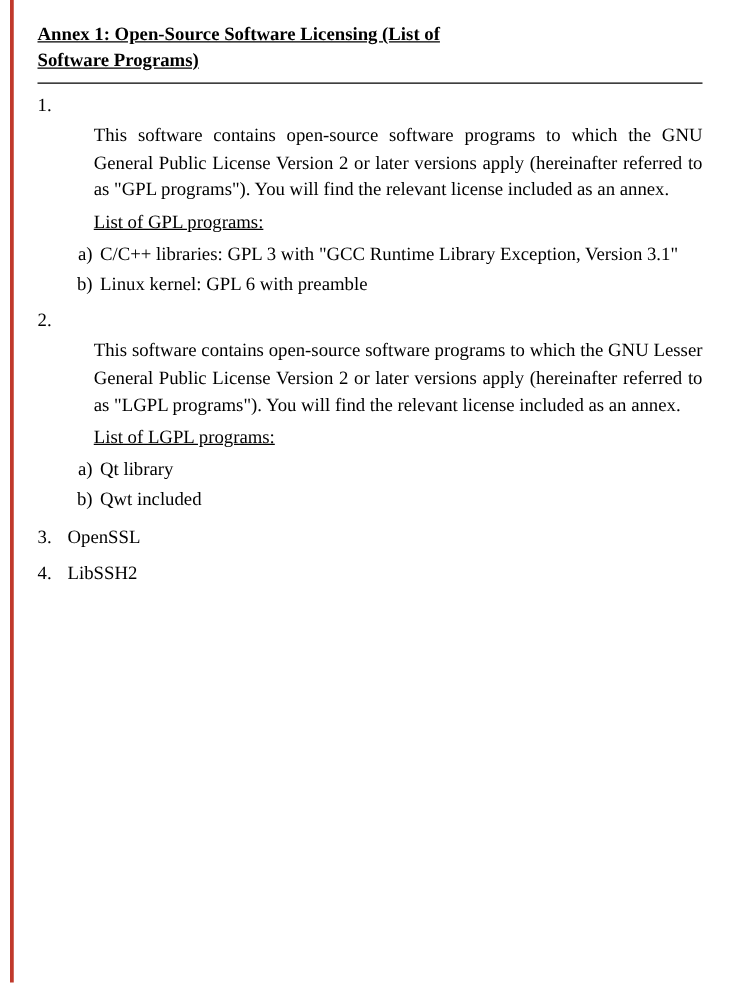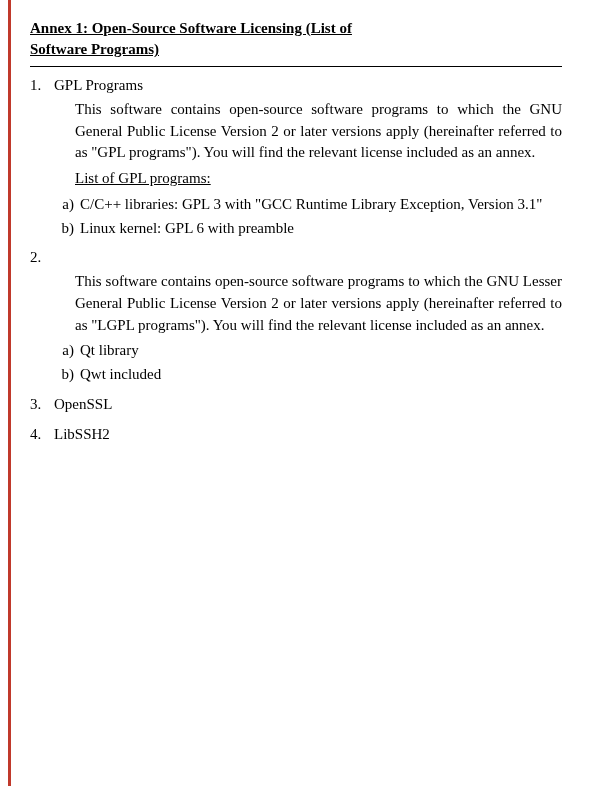--- a/index.html
+++ b/index.html
@@ -128,21 +128,20 @@
       <span>Software Programs)</span>
     </div>
 
     <hr class="divider">
 
     <ol class="section-list">
 
       <li>
         <div class="section-number">
           <span class="num">1.</span>
-          <span class="section-title">GPL Programs</span>
         </div>
         <div class="section-body">
           <p>This software contains open-source software programs to which the GNU General Public License Version 2 or later versions apply (hereinafter referred to as "GPL programs"). You will find the relevant license included as an annex.</p>
           <p class="sub-list-label">List of GPL programs:</p>
           <ul class="sub-list">
             <li>
               <span class="sub-letter">a)</span>
               <span class="sub-content">C/C++ libraries: GPL 3 with "GCC Runtime Library Exception, Version 3.1"</span>
             </li>
             <li>
@@ -152,20 +151,21 @@
           </ul>
         </div>
       </li>
 
       <li>
         <div class="section-number">
           <span class="num">2.</span>
         </div>
         <div class="section-body">
           <p>This software contains open-source software programs to which the GNU Lesser General Public License Version 2 or later versions apply (hereinafter referred to as "LGPL programs"). You will find the relevant license included as an annex.</p>
+          <p class="sub-list-label">List of LGPL programs:</p>
           <ul class="sub-list">
             <li>
               <span class="sub-letter">a)</span>
               <span class="sub-content">Qt library</span>
             </li>
             <li>
               <span class="sub-letter">b)</span>
               <span class="sub-content">Qwt included</span>
             </li>
           </ul>

